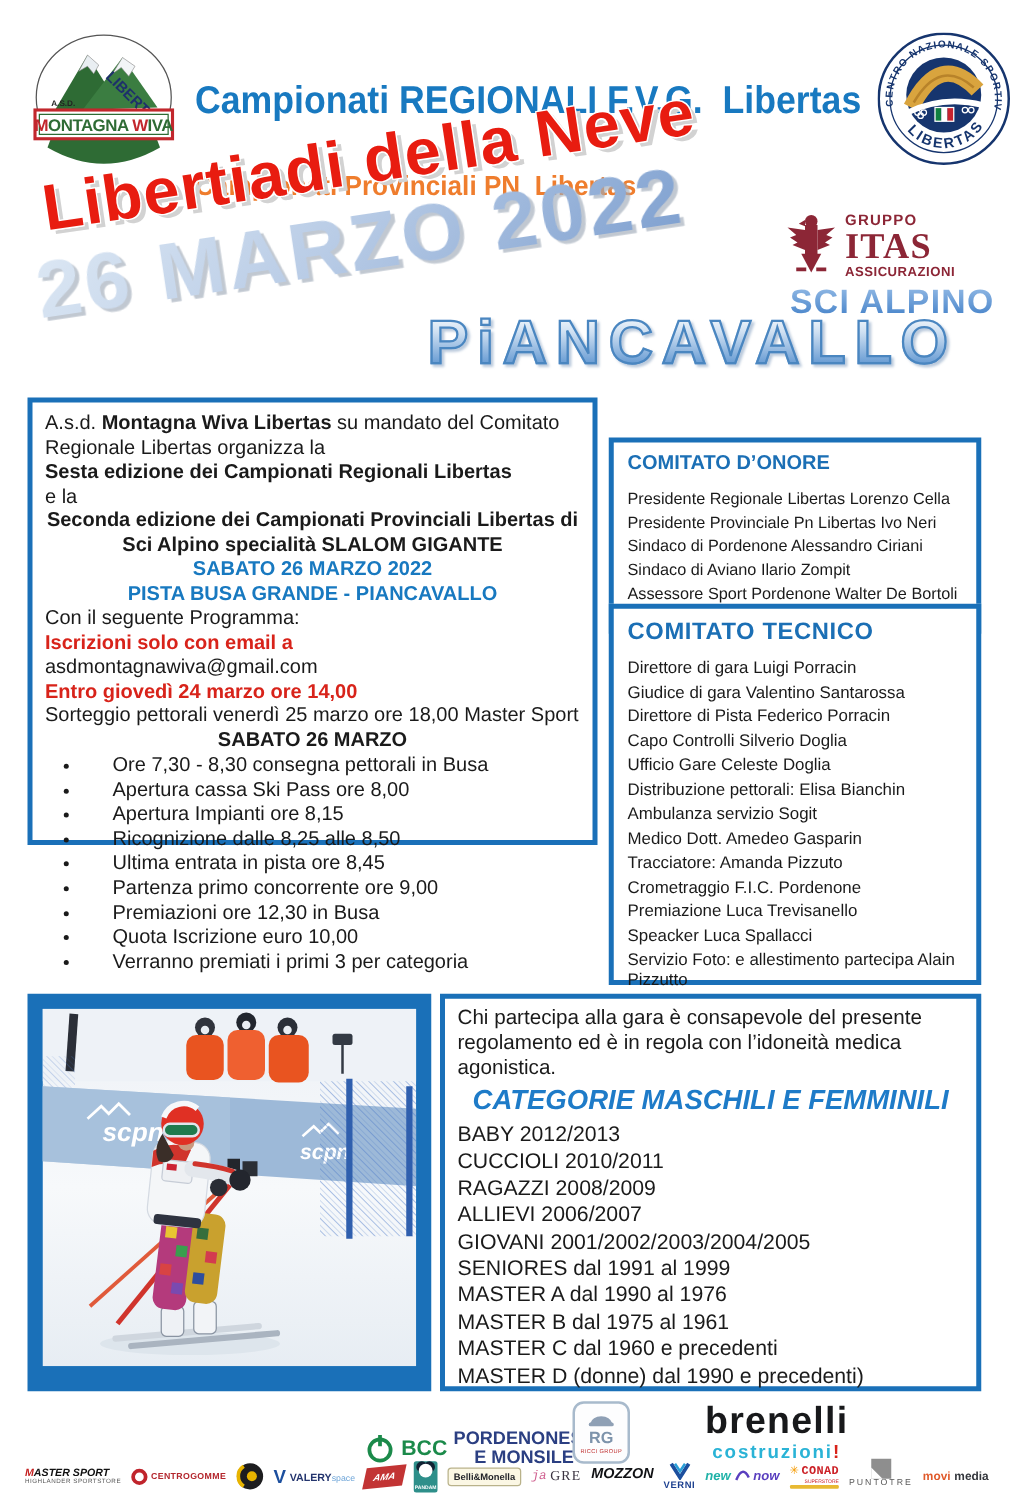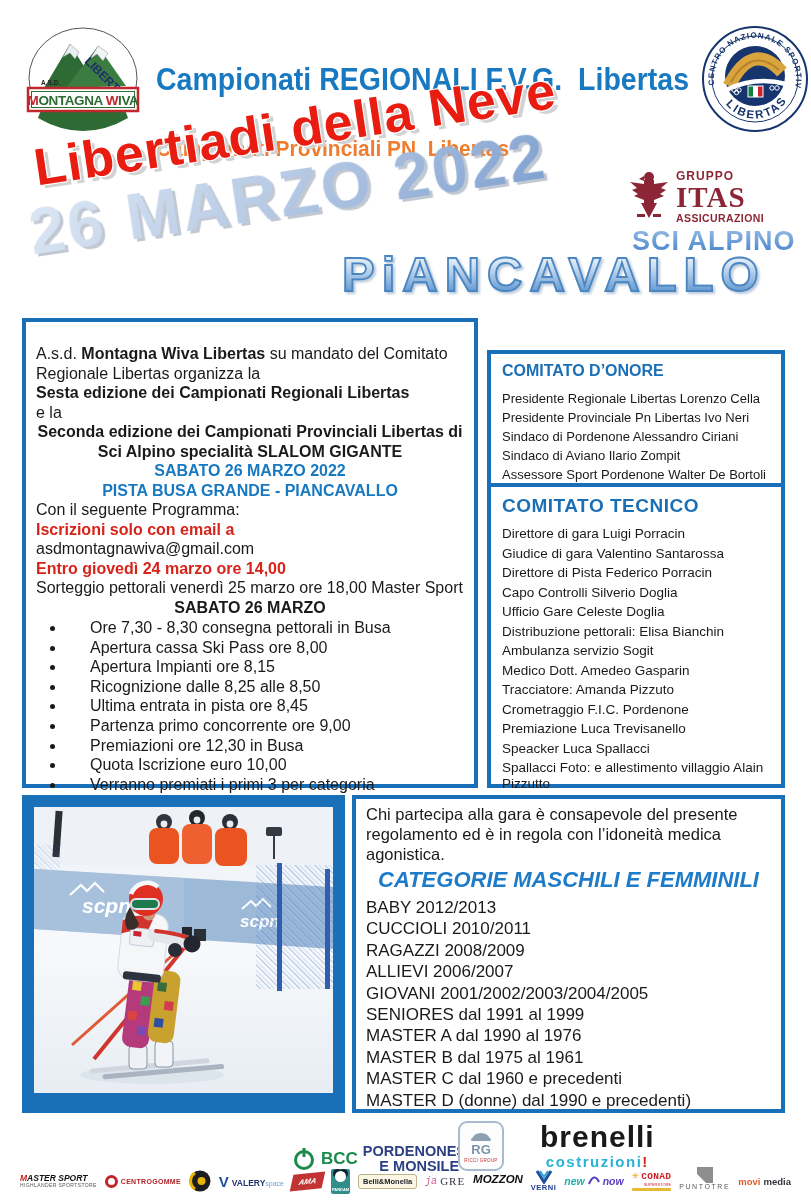--- a/index.html
+++ b/index.html
@@ -32,21 +32,21 @@
   .sci-alpino{position:absolute;left:632px;top:226px;font-size:27px;font-weight:800;
     background:linear-gradient(180deg,#9cc0e8 0%,#3c7cc6 100%);
     -webkit-background-clip:text;background-clip:text;color:transparent;letter-spacing:1px;}
   .piancavallo{position:absolute;left:342px;top:246px;font-size:49px;font-weight:800;letter-spacing:7px;white-space:nowrap;
     background:linear-gradient(180deg,#ffffff 5%,#cfe0f2 35%,#3b7ec6 100%);
     -webkit-background-clip:text;background-clip:text;color:transparent;
     -webkit-text-stroke:1.8px #4a86c0;filter:drop-shadow(2px 2px 1px rgba(120,150,185,.5));}
 
   
   .box{position:absolute;border:4px solid #1a70b8;box-sizing:border-box;background:#fff;}
-  .box-program{left:22px;top:318px;width:456px;height:470px;padding:22px 10px;}
+  .box-program{left:22px;top:318px;width:456px;height:358px;padding:7px 10px;}
   .box-honor{left:487px;top:318px;width:298px;height:157px;padding:8px 11px;margin-top:32px;}
   .box-tech{left:487px;top:483px;width:298px;height:305px;padding:8px 11px;}
   .box-cat{left:352px;top:795px;width:433px;height:318px;padding:5px 10px;}
 
   .box p{margin:0;}
   .box-program p{font-size:16px;line-height:19.5px;}
   .b{font-weight:bold;}
   .center{text-align:center;}
   .blue{color:#1879c0;font-weight:bold;}
   .red-big{color:#d8231a;font-weight:bold;font-size:21px;line-height:26px;}
@@ -69,21 +69,21 @@
   .cat{font-size:17px;line-height:21.4px;}
 
   
   .sp-bcc{position:absolute;left:292px;top:1144px;display:flex;align-items:center;gap:5px;}
   .bcc-name{font-size:17px;font-weight:bold;color:#1b8a4a;}
   .bcc-lines{color:#2b3f82;font-weight:bold;font-size:14.5px;line-height:15px;text-align:center;}
   .sp-rg{position:absolute;left:458px;top:1121px;width:42px;height:46px;border:2px solid #a8bacc;border-radius:9px;
     display:flex;flex-direction:column;align-items:center;justify-content:center;background:#fdfdfe;}
   .rg-init{font-size:13px;font-weight:bold;color:#7d93ab;line-height:1;margin-top:1px;}
   .rg-name{font-size:4.5px;color:#c03030;letter-spacing:.3px;margin-top:2px;}
-  .sp-brenelli{position:absolute;left:540px;top:1122px;text-align:center;line-height:1;}
+  .sp-brenelli{position:absolute;left:564px;top:1122px;text-align:center;line-height:1;}
   .brn-name{font-size:30px;font-weight:bold;color:#18191b;letter-spacing:1px;}
   .brn-sub{font-size:15px;font-weight:bold;color:#2ab3d6;letter-spacing:1.5px;margin-top:2px;}
   .brn-acc{color:#d8231a;}
 
   .sp-row{position:absolute;left:20px;top:1164px;width:771px;height:34px;display:flex;
     align-items:center;justify-content:space-between;gap:3px;}
   .sp{display:flex;align-items:center;gap:3px;flex:0 0 auto;}
   .sp .two{display:flex;flex-direction:column;line-height:1.1;}
   .ms-l1{font-size:8.5px;font-weight:bold;font-style:italic;color:#111;}
   .ms-l1::first-letter{color:#c41f1f;}
@@ -244,21 +244,21 @@
     <p>Direttore di Pista Federico Porracin</p>
     <p>Capo Controlli Silverio Doglia</p>
     <p>Ufficio Gare Celeste Doglia</p>
     <p>Distribuzione pettorali: Elisa Bianchin</p>
     <p>Ambulanza servizio Sogit</p>
     <p>Medico Dott. Amedeo Gasparin</p>
     <p>Tracciatore: Amanda Pizzuto</p>
     <p>Crometraggio F.I.C. Pordenone</p>
     <p>Premiazione Luca Trevisanello</p>
     <p>Speacker Luca Spallacci</p>
-    <p>Spallacci Foto: e allestimento villaggio Alain Pizzutto</p>
+    <p>Servizio Foto: e allestimento partecipa Alain Pizzutto</p>
   </div>
 
   <div class="photo-frame">
     <svg viewBox="0 0 299 286" preserveAspectRatio="none">
       <defs>
         <linearGradient id="snow" x1="0" y1="0" x2="0" y2="1">
           <stop offset="0" stop-color="#edf1f6"></stop>
             <stop offset="0.5" stop-color="#f7f9fb"></stop>
             <stop offset="1" stop-color="#e7edf3"></stop>
         </linearGradient>

